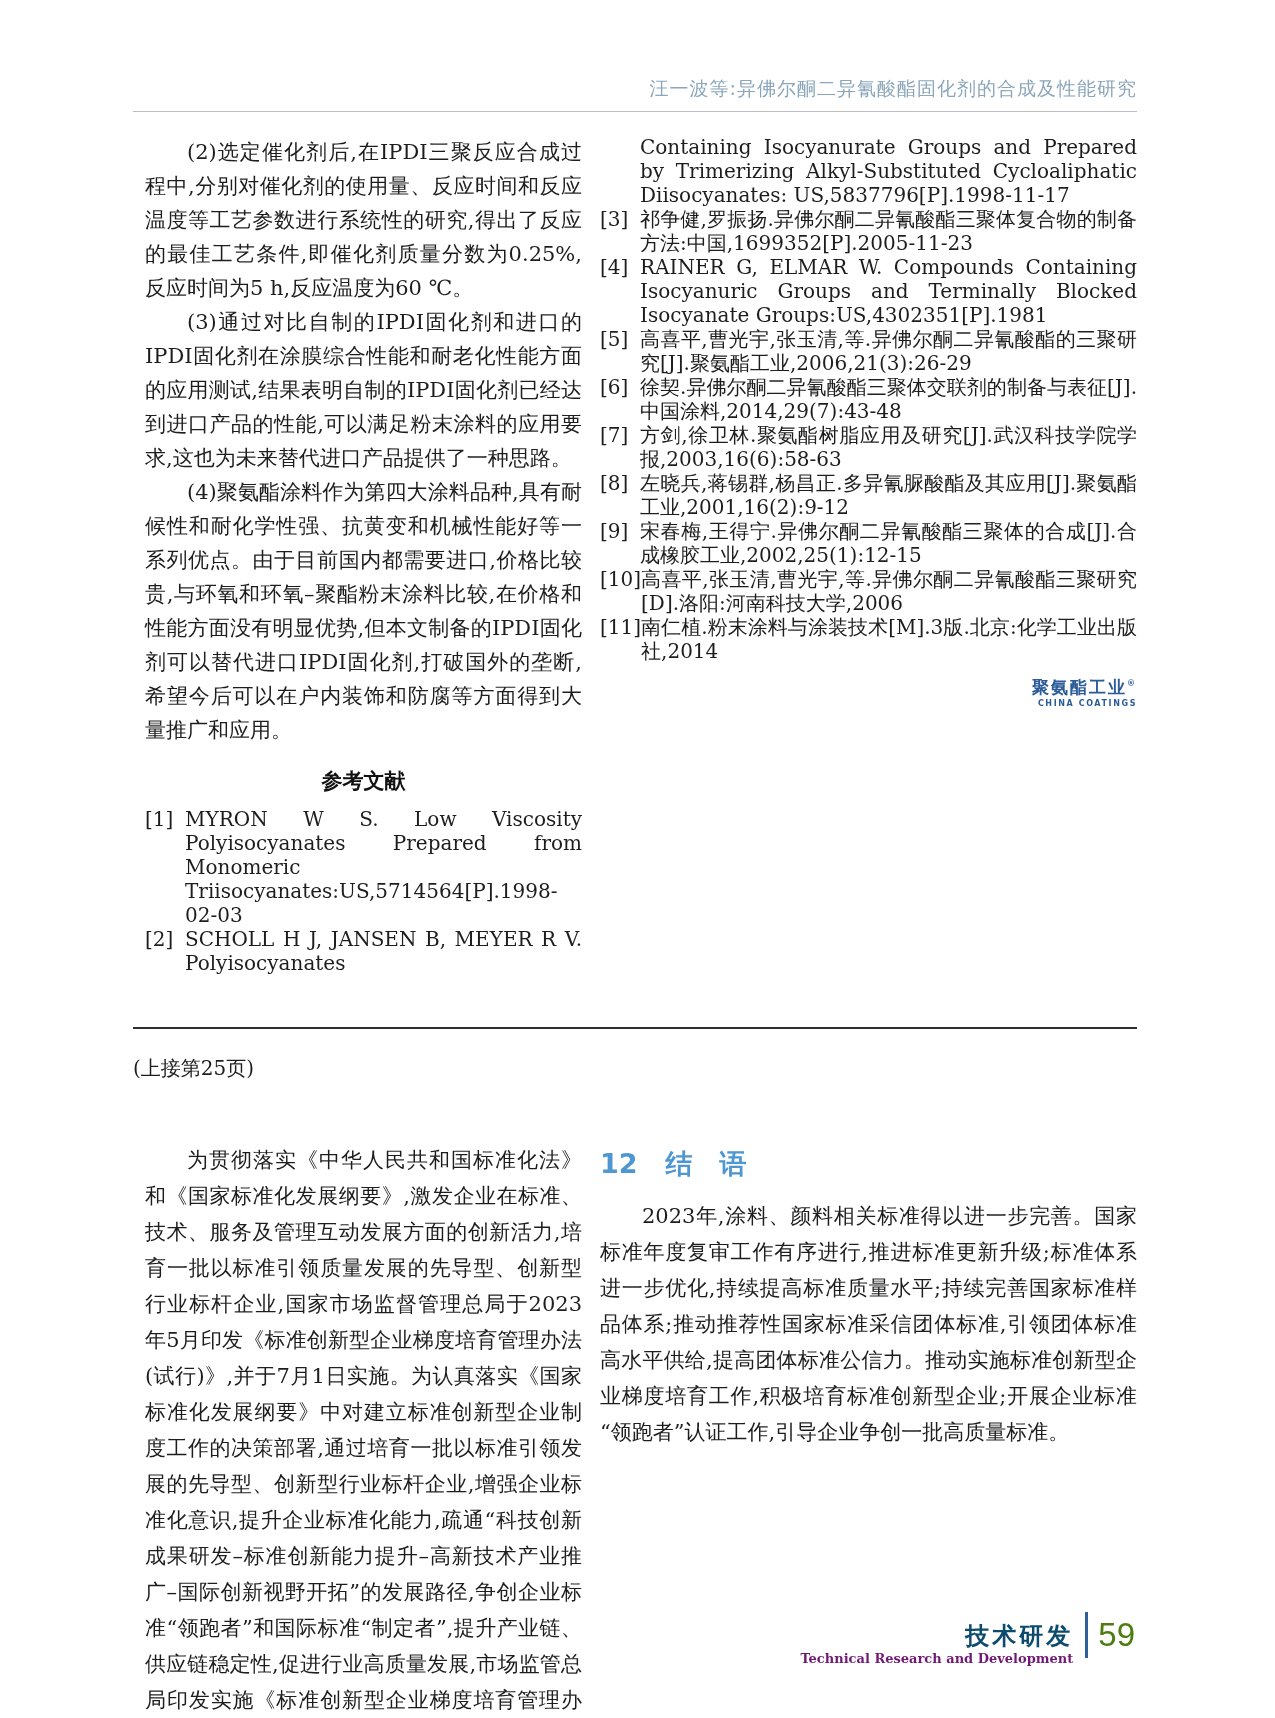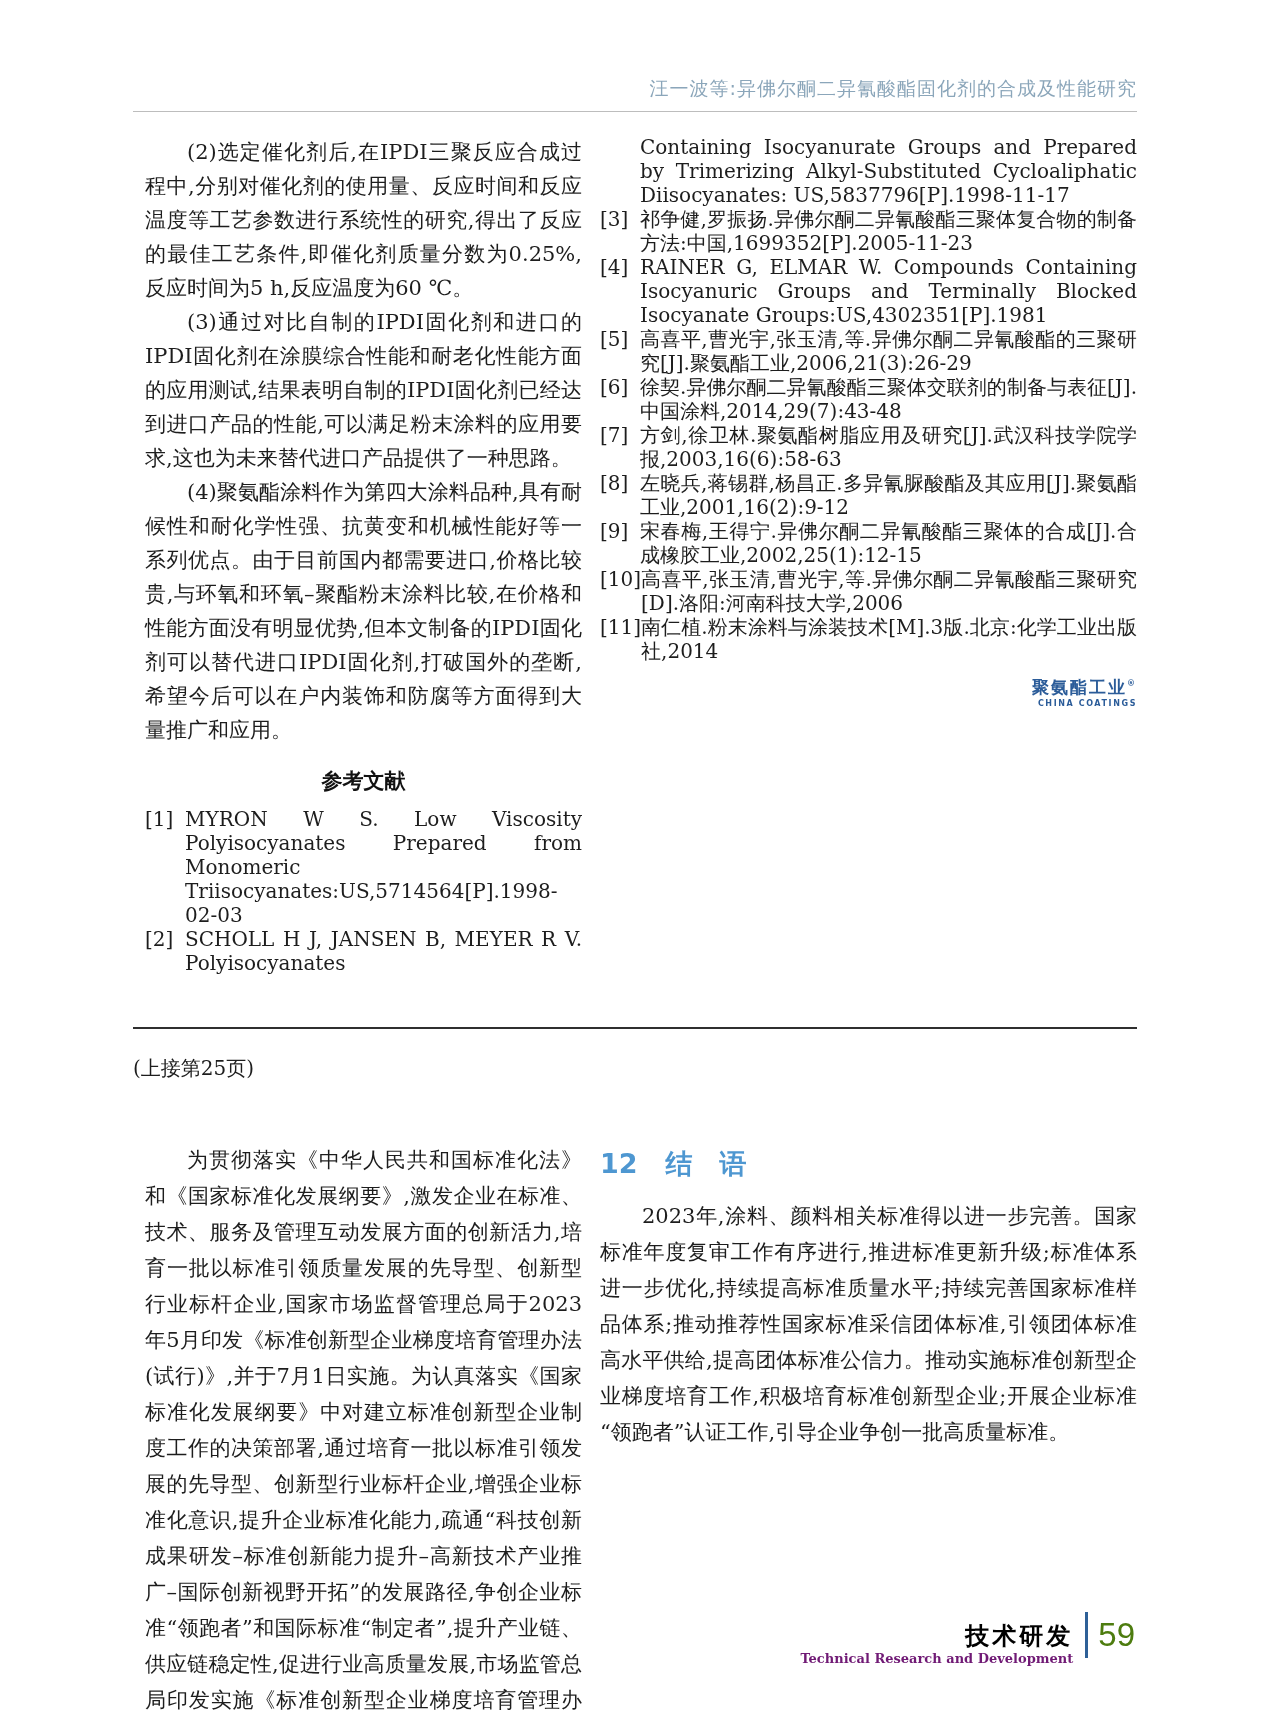--- a/index.html
+++ b/index.html
@@ -83,21 +83,21 @@
 
   
   .page-footer {
     position:absolute; right:140px; bottom:52px;
     display:flex; align-items:center;
   }
   .footer-titles { text-align:right; margin-right:12px; }
   .footer-cn {
     font-family:"DejaVu Sans", sans-serif;
     font-weight:bold; font-size:24px; letter-spacing:3px;
-    color:#000000; line-height:26px;margin-top:20px;
+    color:#0c4a6e; line-height:26px;margin-top:20px;
   }
   .footer-en {
     font-family:"DejaVu Serif", serif;
     font-weight:bold; font-size:13px;
     color:#701a75; margin-top:2px;
   }
   .footer-bar { width:3px; height:46px; background:#2e6097; margin-right:10px; }
   .footer-page { font-family:Liberation Sans, sans-serif; font-size:33px; color:#4d7c0f; }
 </style>
 </head>

